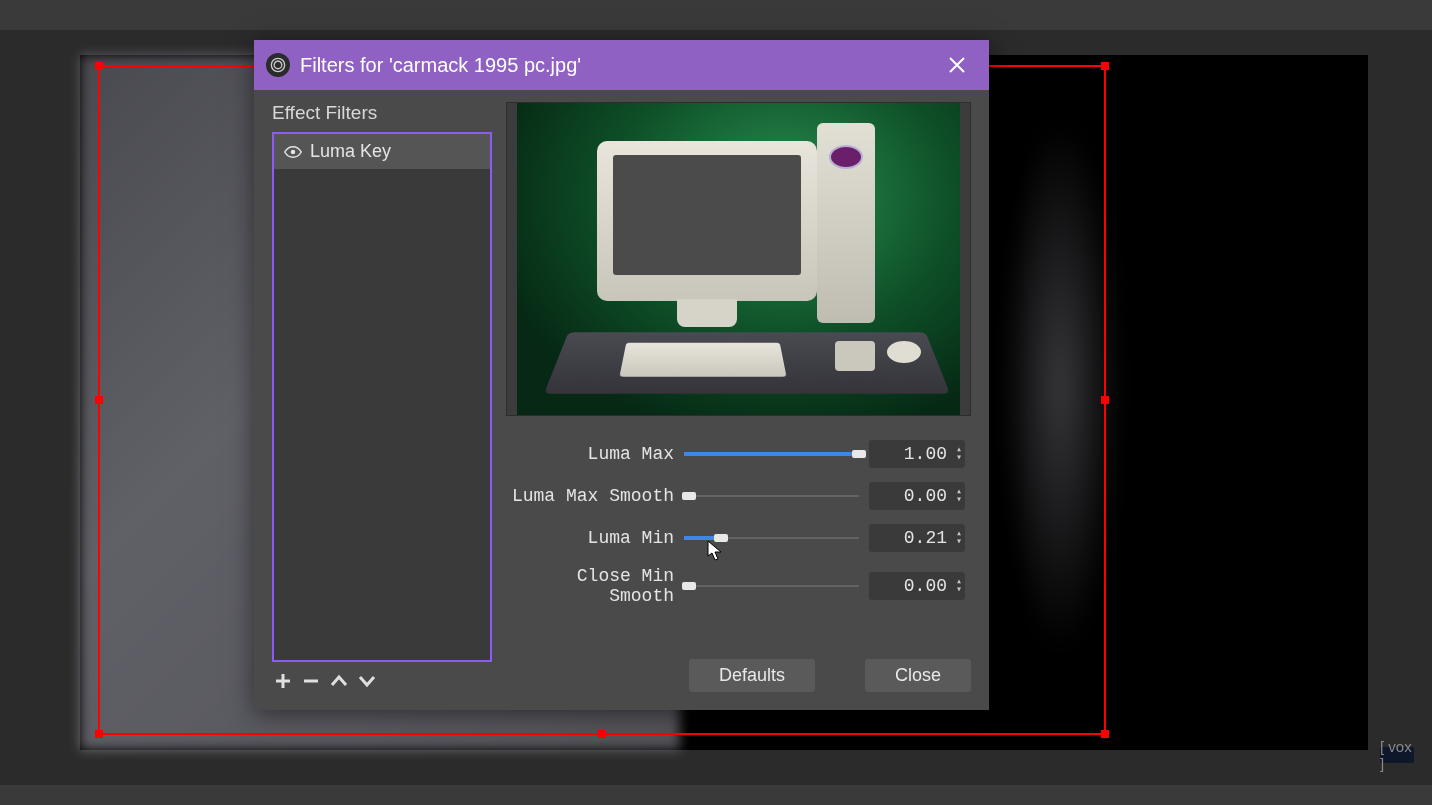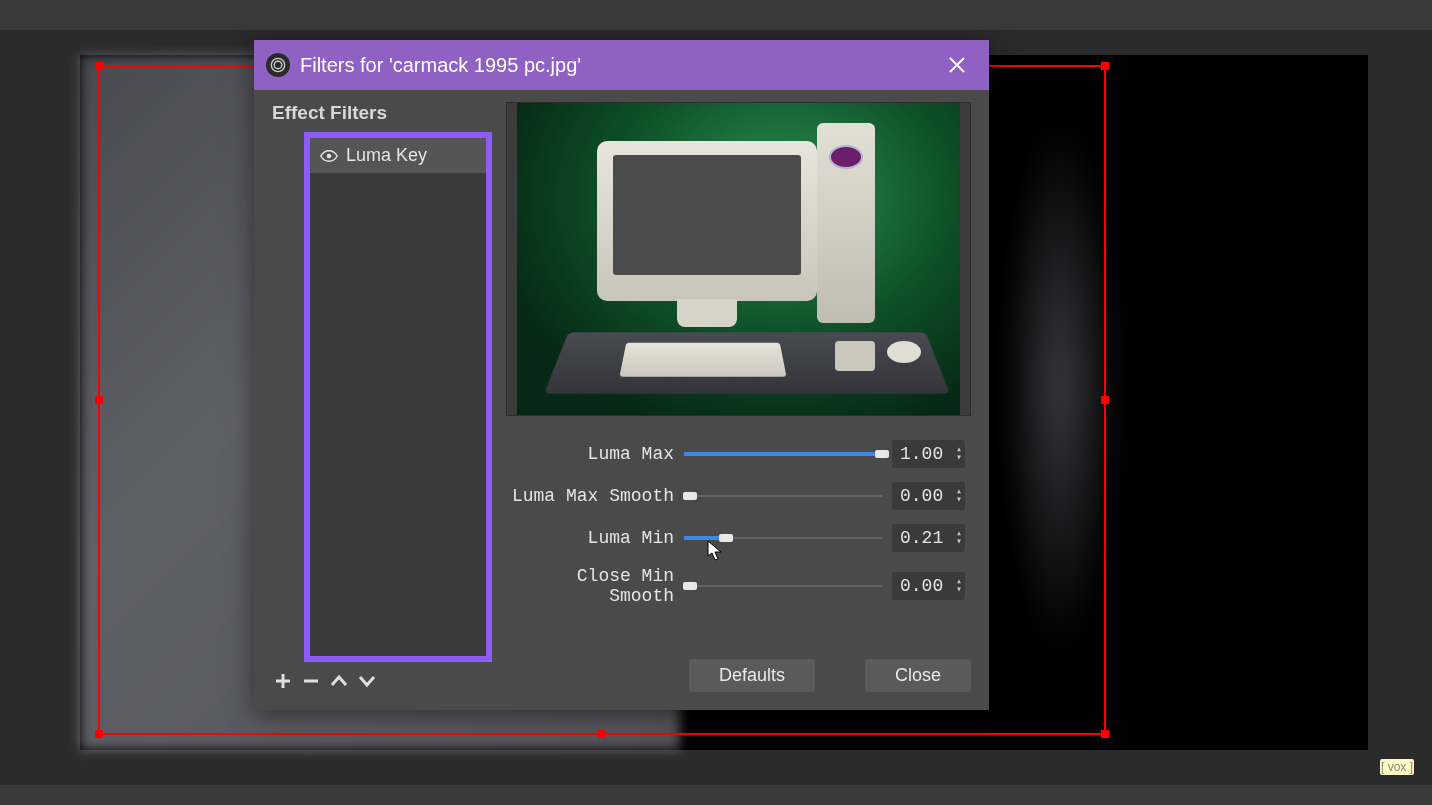--- a/index.html
+++ b/index.html
@@ -121,29 +121,28 @@
     padding: 12px 18px 18px 18px;
     gap: 14px;
   }
   .left-panel {
     width: 220px;
     display: flex;
     flex-direction: column;
   }
   .left-panel h3 {
     color: #d8d8d8;
-    font-weight: 700;
+    font-weight: 400;
     font-size: 19px;
     margin-bottom: 8px;
   }
   .filter-list {
     flex: 1;
     background: #3a3a3a;
-    border: 6px solid #8b5cf6;
-    margin-left: 32px;
+    border: 2px solid #8b5cf6;
   }
   .filter-item {
     display: flex;
     align-items: center;
     gap: 8px;
     padding: 7px 10px;
     color: #e4e4e4;
     font-size: 18px;
     background: #555;
     cursor: pointer;
@@ -296,25 +295,25 @@
   .slider .thumb {
     position:absolute;
     top: 50%;
     width: 14px;
     height: 8px;
     border-radius: 2px;
     background: #e8e8e8;
     transform: translate(-50%, -50%);
   }
   .spinner {
-    width: 73px;
+    width: 96px;
     background: #3a3a3a;
     color: #e4e4e4;
     font-size: 18px;
-    padding: 4px 34px 4px 8px;
+    padding: 4px 18px 4px 8px;
     text-align: right;
     position: relative;
     border-radius: 3px;
   }
   .spinner .arrows {
     position:absolute;
     right: 3px; top: 50%;
     transform: translateY(-50%);
     display:flex;
     flex-direction:column;
@@ -338,25 +337,25 @@
     border:none;
   }
   .cursor-img {
     position:absolute;
     width: 16px; height: 22px;
     pointer-events:none;
     z-index: 50;
   }
   .watermark {
     position:absolute;
-    right: 18px; bottom: 30px;
+    right: 18px; bottom: 42px;
     width: 34px; height: 16px;
-    background: #fef9c3;
+    background: #0f172a;
     color:#888;
-    font-size:12px;
+    font-size:15px;
     display:flex;align-items:center;justify-content:center;
     border-radius:2px;
   }
 </style>
 </head>
 <body>
 
 <div class="topbar"></div>
 
 <div class="canvas-area">

